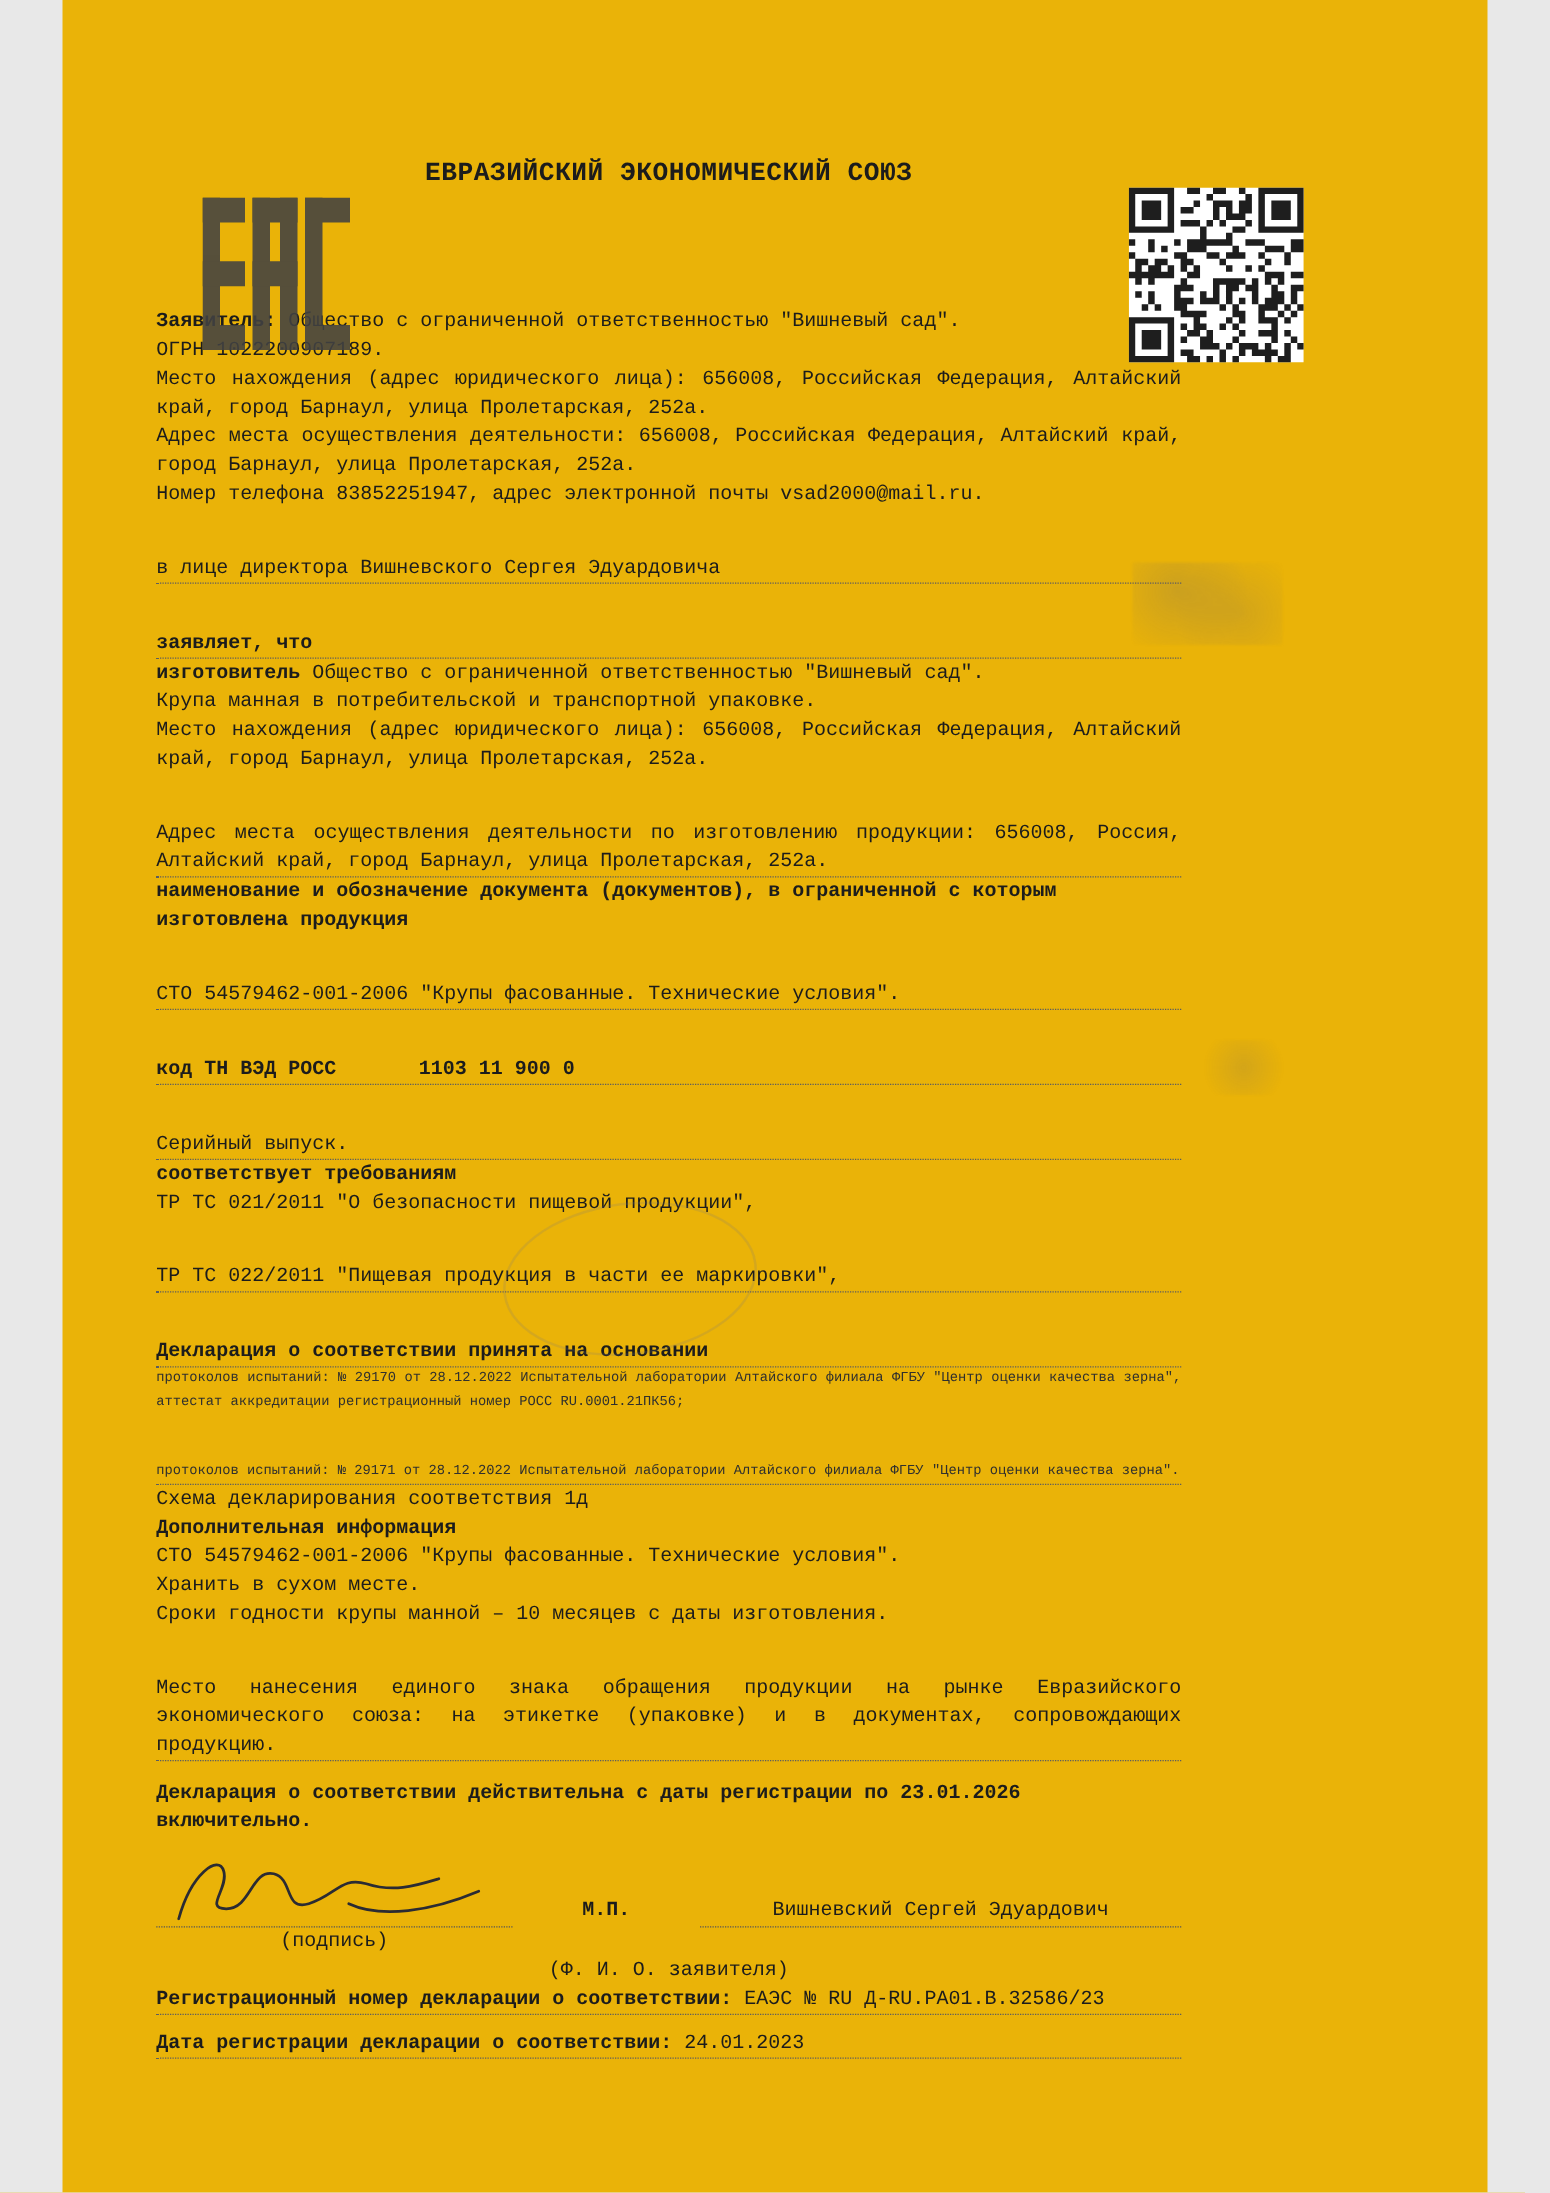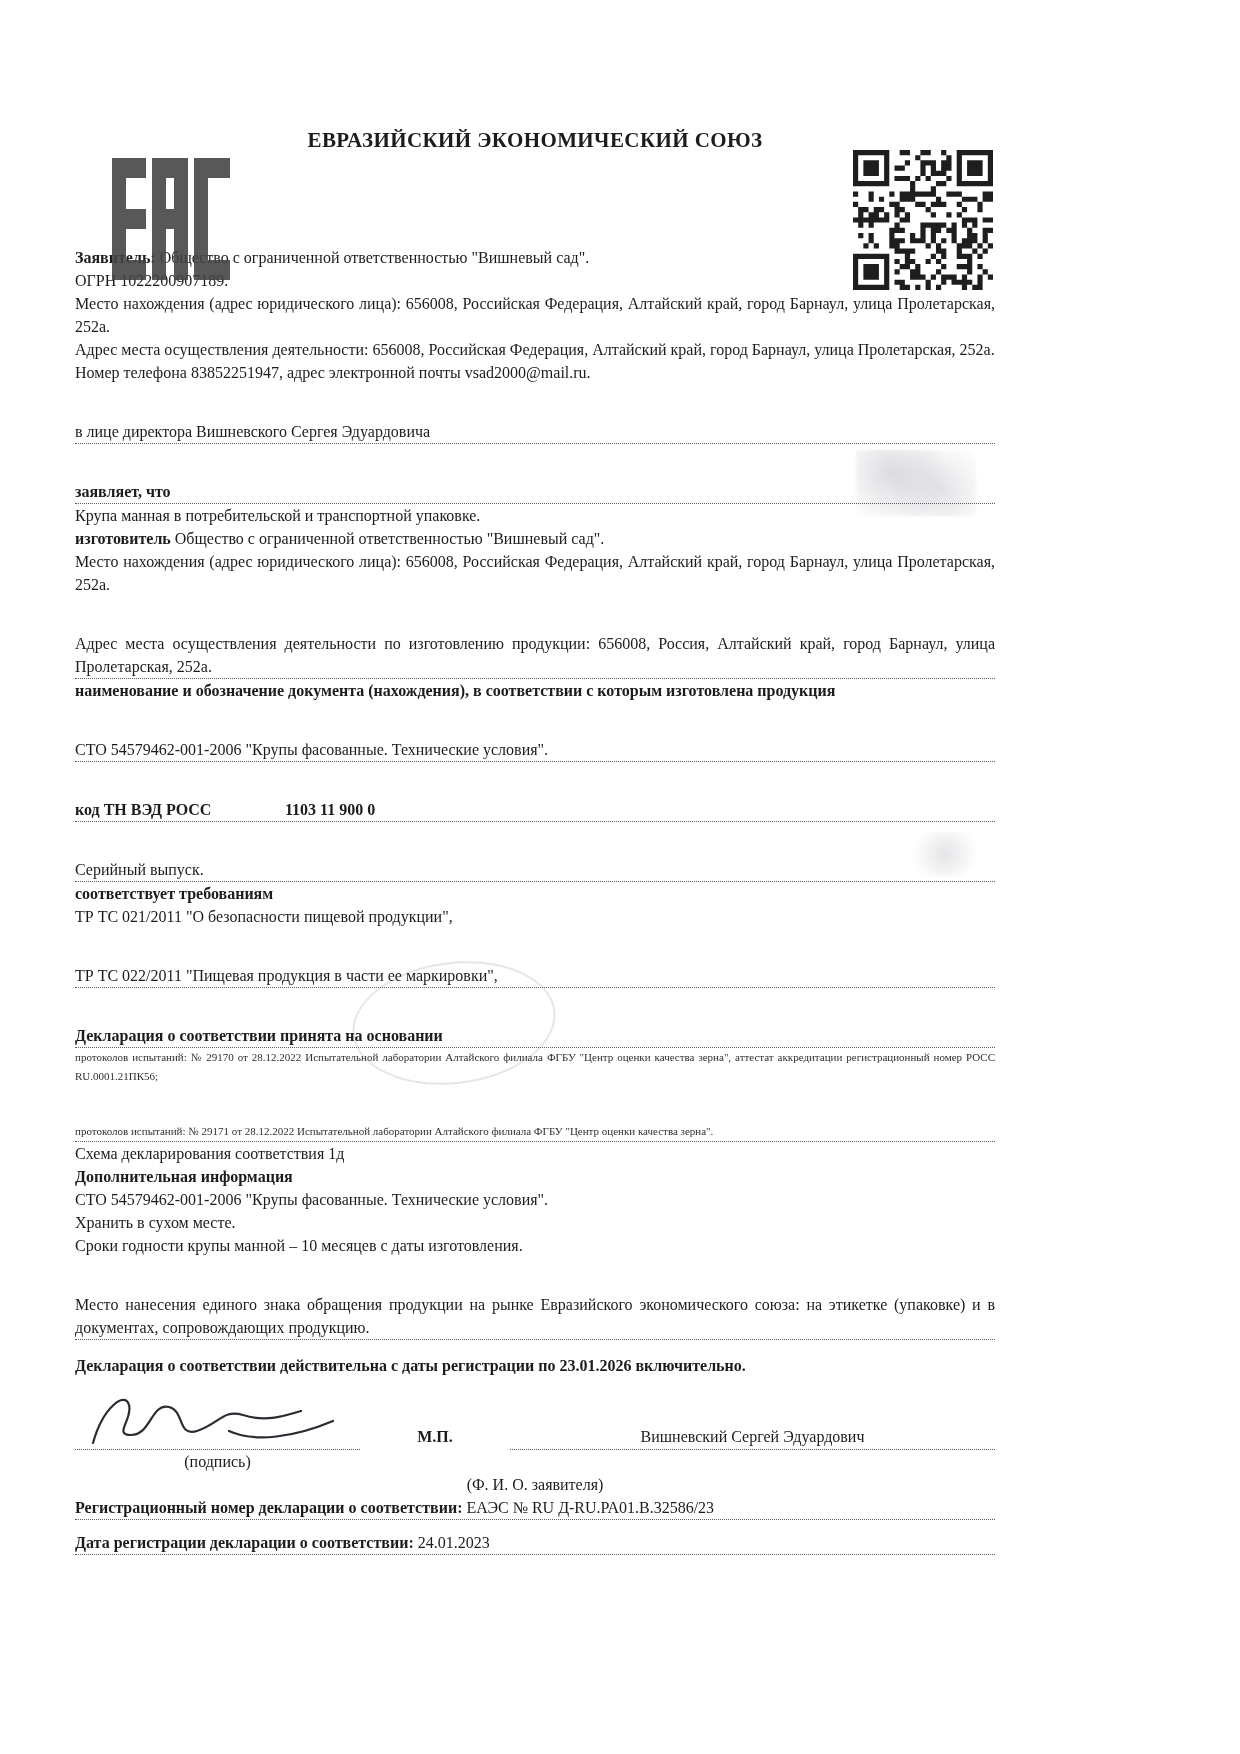--- a/index.html
+++ b/index.html
@@ -1,21 +1,21 @@
 <!DOCTYPE html>
 <html><head>
 <meta charset="utf-8">
 <style>
   html,body { margin:0; padding:0; background:#e8e8e8; }
   .page {
     position:relative;
-    width:1240px; height:1754px;
+    width:1140px; height:1754px;
     margin:0 auto;
-    background:#ffffff;
-    font-family:Liberation Serif, serif;
+    background:#eab308;
+    font-family:Liberation Mono, monospace;
     font-size:16px; line-height:23px;
     color:#1c1c1c;
     box-sizing:border-box;
     padding:126px 245px 0 75px;
     overflow:hidden;
   }
   p { margin:0; }
   .j { text-align:justify; }
   .b { font-weight:bold; }
   .rule { border-bottom:1.5px dotted #5d5d5d;margin-top:36px; }
@@ -120,29 +120,29 @@
     <p class="j">Место нахождения (адрес юридического лица): 656008, Российская Федерация, Алтайский край, город Барнаул, улица Пролетарская, 252а.</p>
 
     <p class="j">Адрес места осуществления деятельности: 656008, Российская Федерация, Алтайский край, город Барнаул, улица Пролетарская, 252а.</p>
 
     <p>Номер телефона 83852251947, адрес электронной почты vsad2000@mail.ru.</p>
 
     <p class="rule">в лице директора Вишневского Сергея Эдуардовича</p>
 
     <p class="b rule">заявляет, что</p>
 
+    <p><span class="b">изготовитель</span><span> Общество с ограниченной ответственностью "Вишневый сад".</span></p>
+
     <p>Крупа манная в потребительской и транспортной упаковке.</p>
-
-    <p><span class="b">изготовитель</span><span> Общество с ограниченной ответственностью "Вишневый сад".</span></p>
 
     <p class="j">Место нахождения (адрес юридического лица): 656008, Российская Федерация, Алтайский край, город Барнаул, улица Пролетарская, 252а.</p>
 
     <p class="j rule">Адрес места осуществления деятельности по изготовлению продукции: 656008, Россия, Алтайский край, город Барнаул, улица Пролетарская, 252а.</p>
 
-    <p class="b">наименование и обозначение документа (нахождения), в соответствии с которым изготовлена продукция</p>
+    <p class="b">наименование и обозначение документа (документов), в ограниченной с которым изготовлена продукция</p>
 
     <p class="rule">СТО 54579462-001-2006 "Крупы фасованные. Технические условия".</p>
 
     <p class="rule"><span class="b tnved-label">код ТН ВЭД РОСС</span><span class="b">1103 11 900 0</span></p>
 
     <p class="rule">Серийный выпуск.</p>
 
     <p class="b">соответствует требованиям</p>
 
     <p>ТР ТС 021/2011 "О безопасности пищевой продукции",</p>

